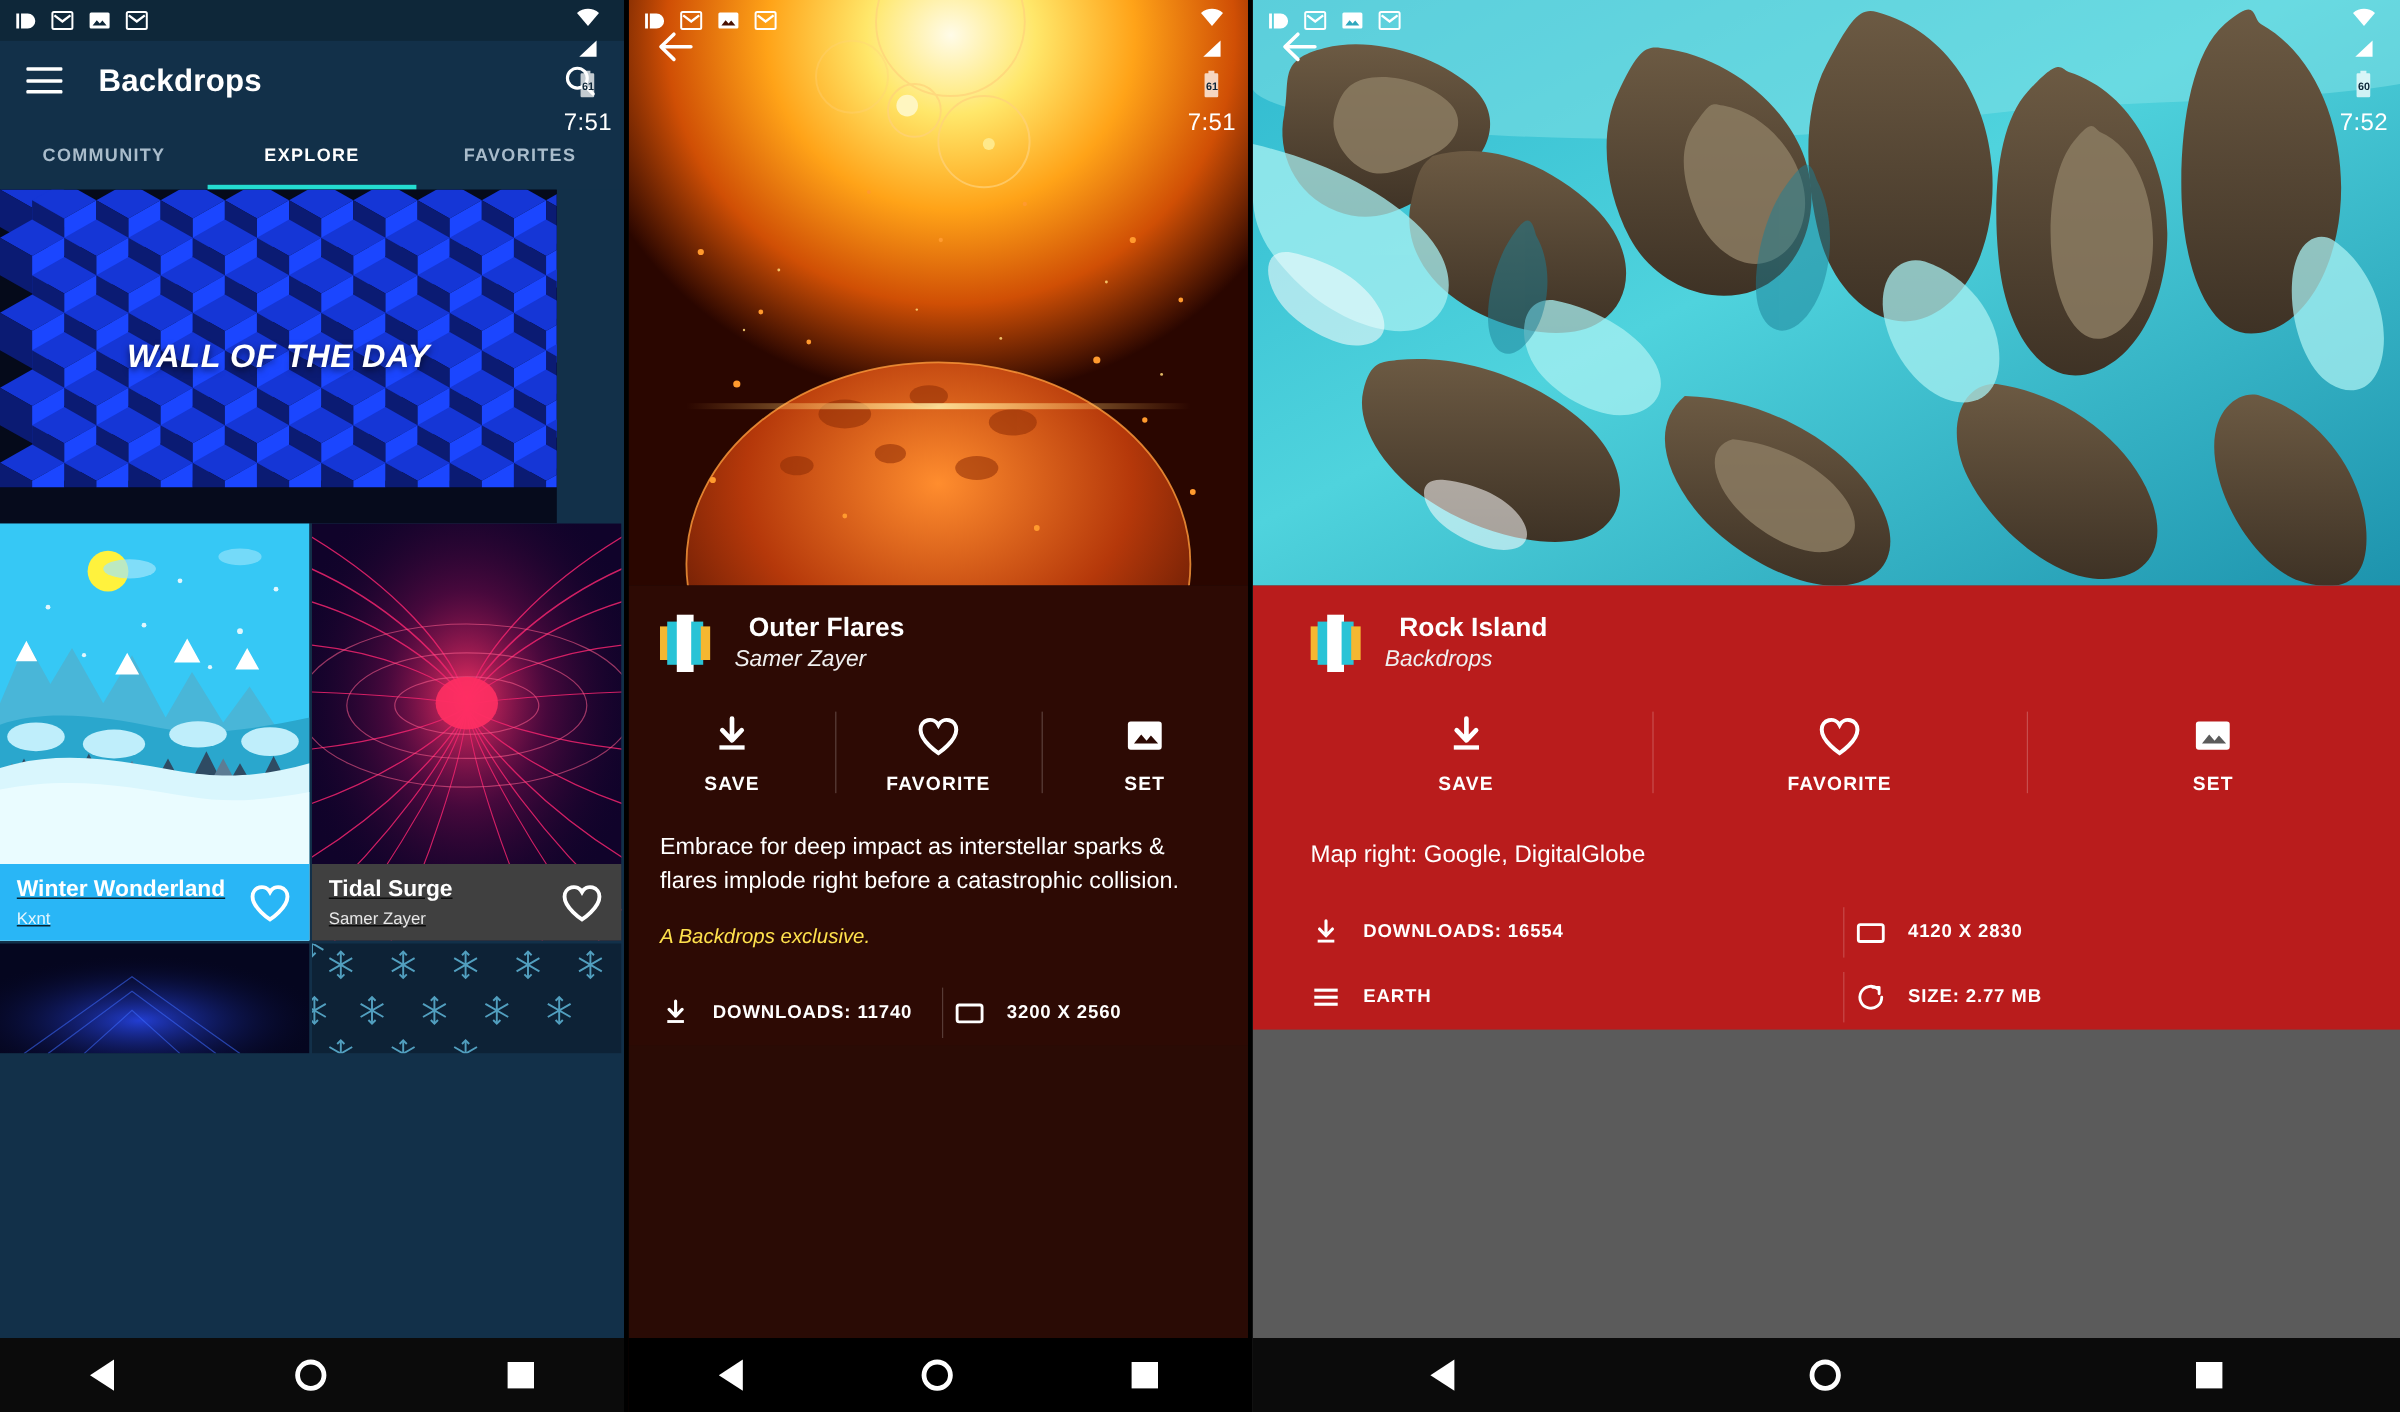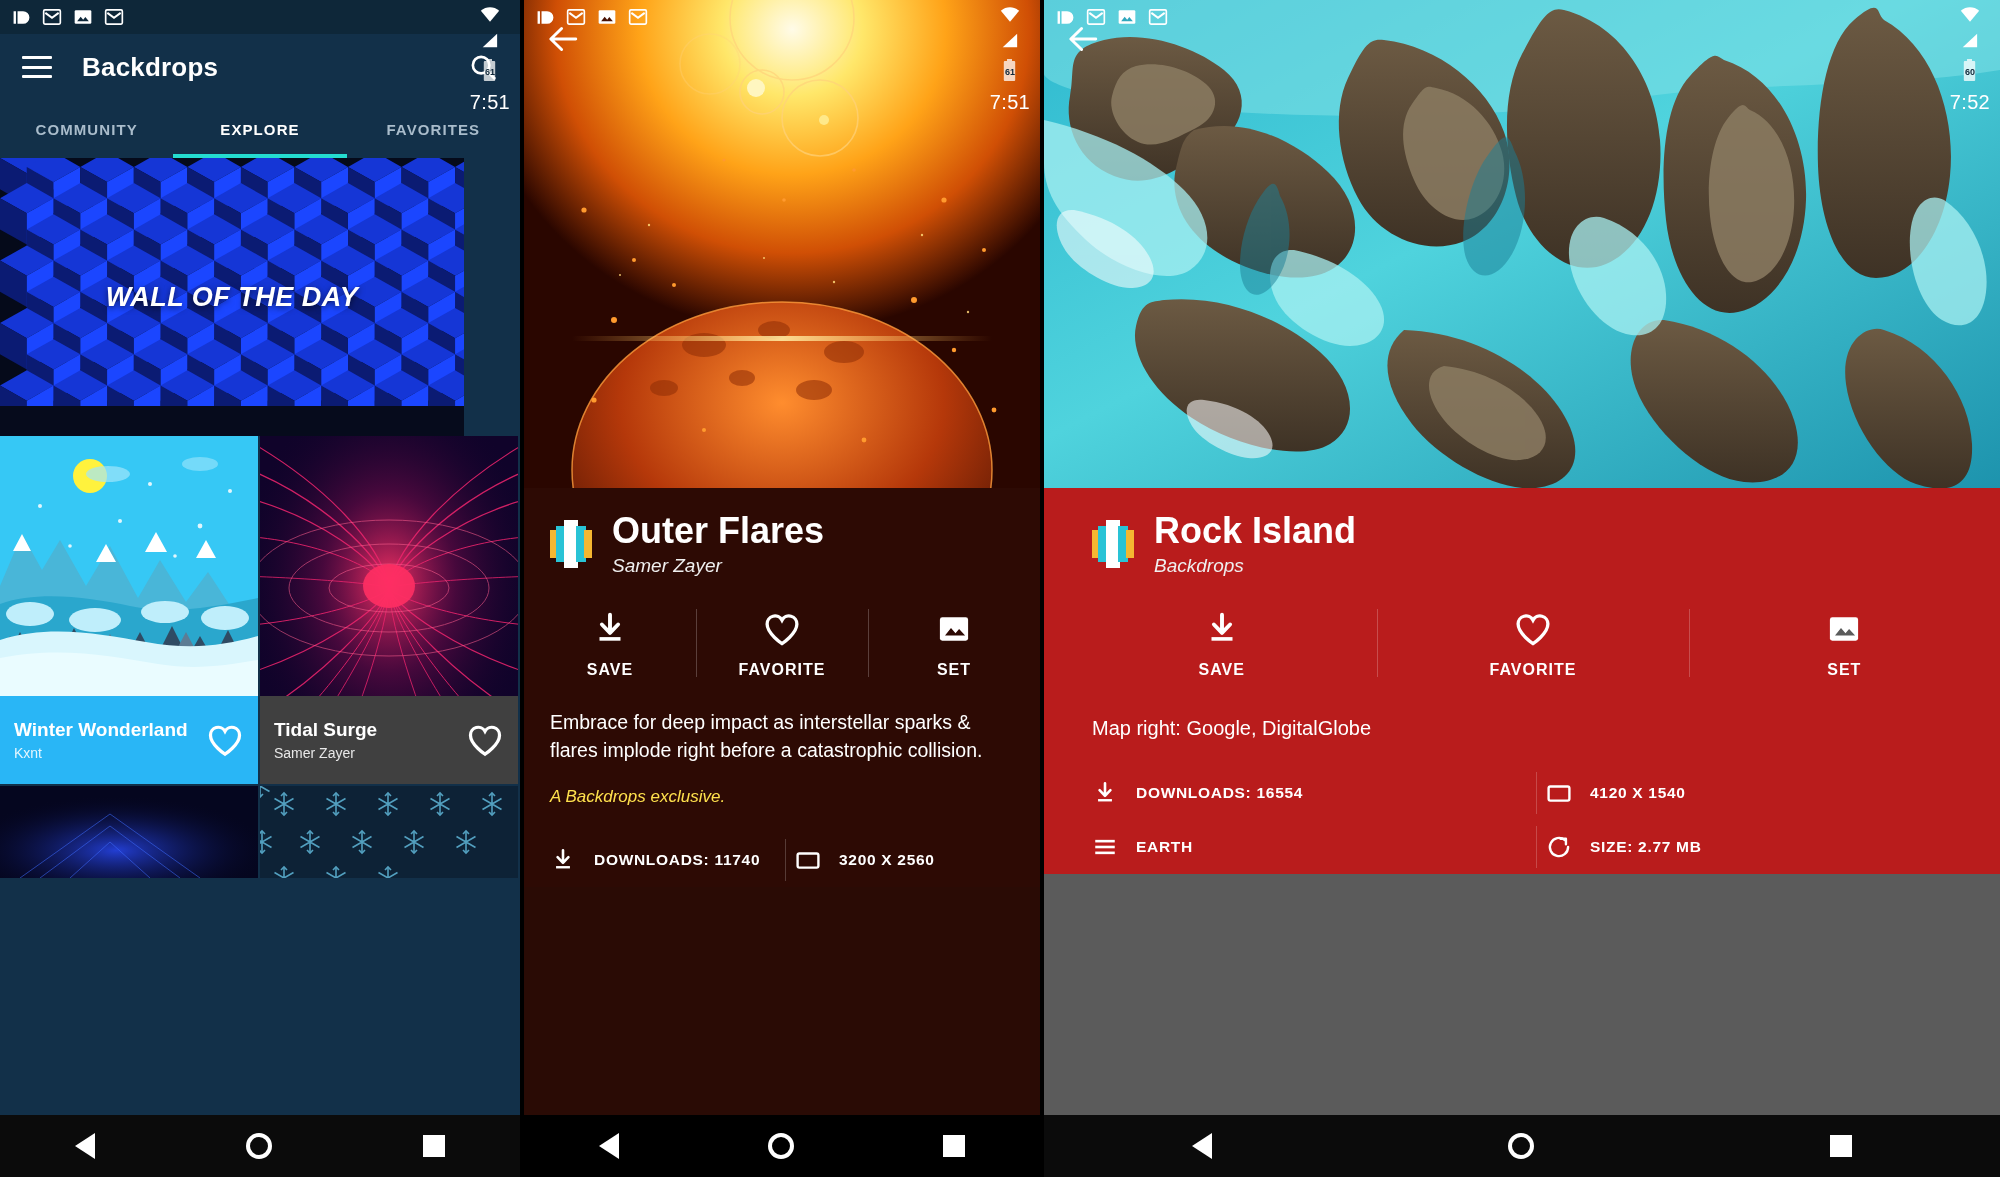--- a/index.html
+++ b/index.html
@@ -67,22 +67,22 @@
     position: absolute; inset: 0; display:flex; align-items:center; justify-content:center;
     color:#fff; font-size: 27px; font-style: italic; font-weight: bold; letter-spacing: .5px;
     text-shadow: 0 2px 6px rgba(0,0,0,.6);
   }
 
   .grid { display: flex; flex-wrap: wrap; }
   .cell { position: relative; width: 258px; height: 348px; overflow: hidden; margin: 0 2px 2px 0; }
   .cell.half { height: 92px; }
   .cell-art { position: absolute; inset: 0; }
   .cell-bar {
-    position: absolute; left: 0; right: 0; bottom: 0; height: 88px;
-    display: flex; align-items: center; padding: 0 14px; gap: 6px;
+    position: absolute; left: 0; right: 0; bottom: 0; height: 64px;
+    display: flex; align-items: center; padding: 0 14px; gap: 6px; text-decoration: underline;
   }
   .cb-text { flex: 1; min-width: 0; }
   .cb-title { color: #fff; font-size: 19px; font-weight: bold; line-height: 1.2; }
   .cb-sub { color: rgba(255,255,255,.88); font-size: 14px; margin-top: 4px; }
   .cb-heart { flex: 0 0 auto; }
 
   .navbar {
     position: absolute; bottom: 0; left: 0; right: 0; height: 62px; background: #0b0b0b;
     display: flex; align-items: center; justify-content: space-around;
   }
@@ -92,21 +92,21 @@
 
   
   .hero { position: relative; overflow: hidden; }
   .hero-art { position: absolute; inset: 0; }
   .back-arrow {
     position: absolute; top: 22px; left: 22px; z-index: 10; cursor: pointer;
   }
   .detail { padding: 0; }
   .d-head { display: flex; align-items: center; gap: 20px; padding: 22px 22px 20px 26px; }
   .logo-mark { width: 42px; height: 48px; flex: 0 0 auto; }
-  .d-title { color: #fff; font-size: 36px; font-weight: bold; line-height: 1.15; }
+  .d-title { color: #fff; font-size: 22px; font-weight: bold; line-height: 1.15; margin-left: 12px; }
   .d-author { color: #efefef; font-size: 19px; font-style: italic; margin-top: 4px; }
 
   .actions { display: flex; align-items: stretch; padding: 4px 0 14px; }
   .action {
     flex: 1; display: flex; flex-direction: column; align-items: center; gap: 14px;
     padding: 10px 0 6px; cursor: pointer; position: relative;
   }
   .action + .action::before {
     content: ""; position: absolute; left: 0; top: 8px; bottom: 8px; width: 1px;
     background: rgba(255,255,255,.22);
@@ -725,21 +725,21 @@
               <path d="M12 3v10.4M7 9.4l5 5.2 5-5.2" fill="none" stroke="#fff" stroke-width="2.4" stroke-linecap="round" stroke-linejoin="round"></path>
               <rect x="5.6" y="17.6" width="12.8" height="2.2" fill="#fff"></rect>
             </svg>
           <span>DOWNLOADS: 16554</span>
         </div>
         <div class="meta-item">
           <div class="meta-sep"></div>
           <svg width="26" height="26" viewBox="0 0 24 24">
               <rect x="2.4" y="6" width="19.2" height="13" rx="1.6" fill="none" stroke="#fff" stroke-width="2.2"></rect>
             </svg>
-          <span>4120 X 1540</span>
+          <span>4120 X 2830</span>
         </div>
         <div class="meta-item">
           <svg width="26" height="26" viewBox="0 0 24 24">
               <g fill="#fff">
                 <rect x="3" y="5.4" width="18" height="2.4"></rect>
                 <rect x="3" y="10.8" width="18" height="2.4"></rect>
                 <rect x="3" y="16.2" width="18" height="2.4"></rect>
               </g>
             </svg>
           <span>EARTH</span>

